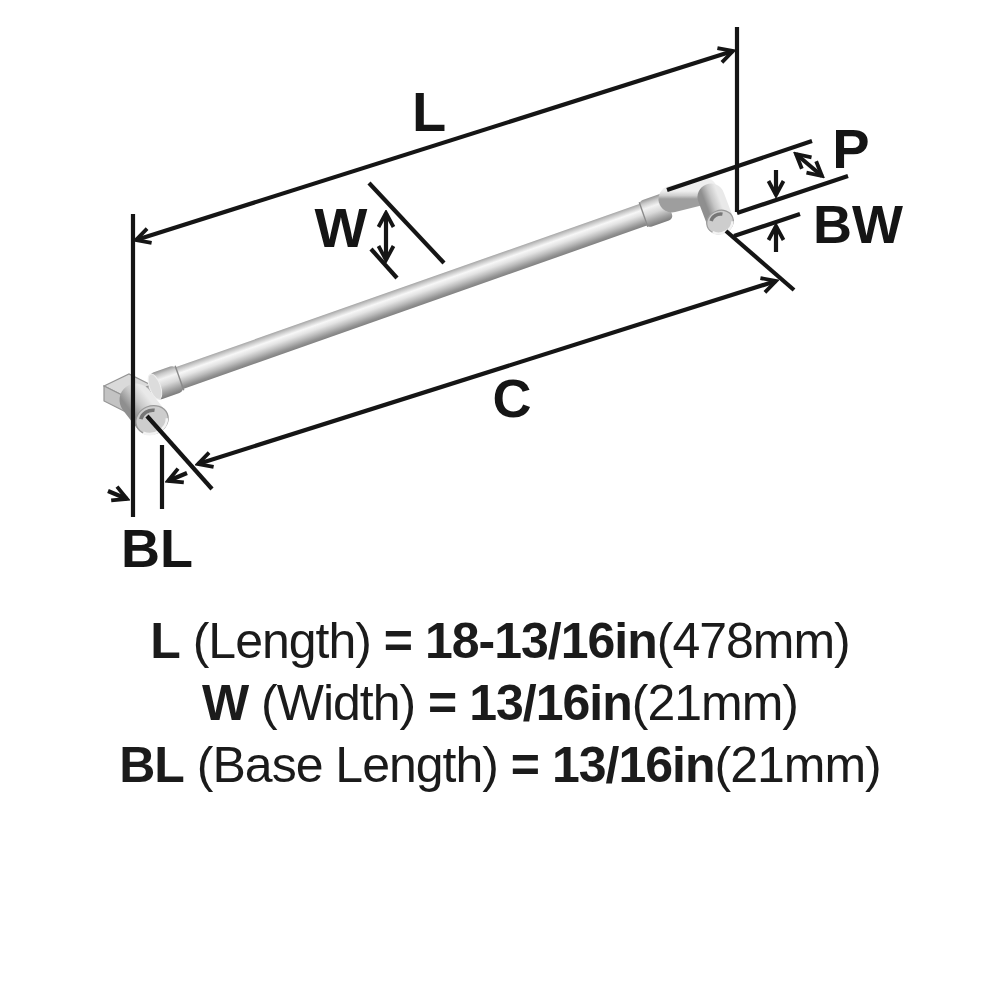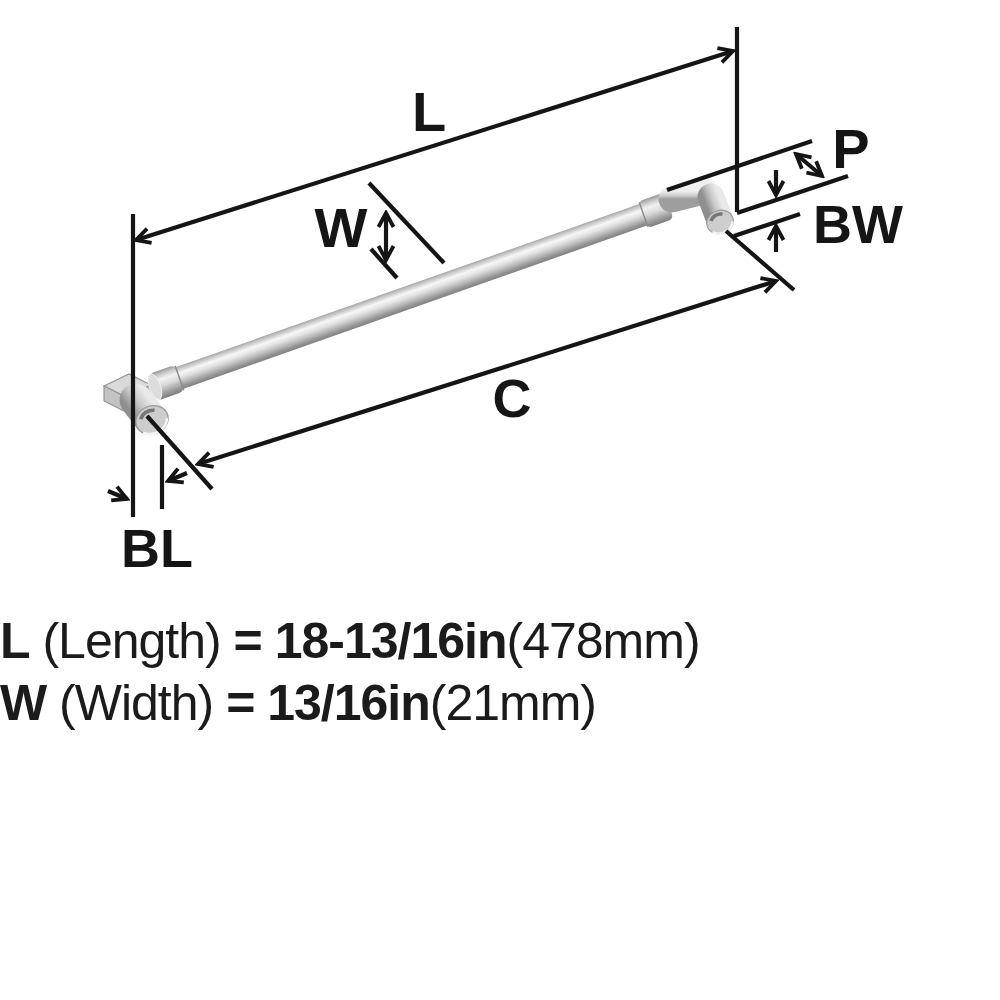--- a/index.html
+++ b/index.html
@@ -1,21 +1,21 @@
 <!DOCTYPE html>
 <html><head>
 <meta charset="utf-8">
 <style>
   html,body{margin:0;padding:0;background:#ffffff;}
   .stage{position:relative;width:1000px;height:1000px;background:#ffffff;overflow:hidden;
          font-family:"Liberation Sans",sans-serif;color:#1b1b1b;}
   .diagram-wrap{position:absolute;left:0;top:0;width:1000px;height:612px;}
   svg text{font-family:"Liberation Sans",sans-serif;font-weight:bold;fill:#151515;}
   .specs{position:absolute;left:0;top:610px;width:1000px;}
-  .spec-row{text-align:left;white-space:nowrap;font-size:50px;line-height:62px;
+  .spec-row{text-align:center;white-space:nowrap;font-size:50px;line-height:62px;
             letter-spacing:-1px;color:#1b1b1b;}
   .spec-row .b{font-weight:700;}
   .spec-row .r{font-weight:400;}
 </style>
 </head>
 <body>
 
 <div class="stage">
 
   <div class="diagram-wrap">
@@ -144,15 +144,21 @@
       <span class="r">(Length)</span>
       <span class="b">=</span>
       <span class="b">18-13/16in</span><span class="r">(478mm)</span>
     </div>
     <div class="spec-row">
       <span class="b">W</span>
       <span class="r">(Width)</span>
       <span class="b">=</span>
       <span class="b">13/16in</span><span class="r">(21mm)</span>
     </div>
+    <div class="spec-row">
+      <span class="b">BL</span>
+      <span class="r">(Base Length)</span>
+      <span class="b">=</span>
+      <span class="b">13/16in</span><span class="r">(21mm)</span>
+    </div>
   </div>
 
 </div>
 
 </body></html>

